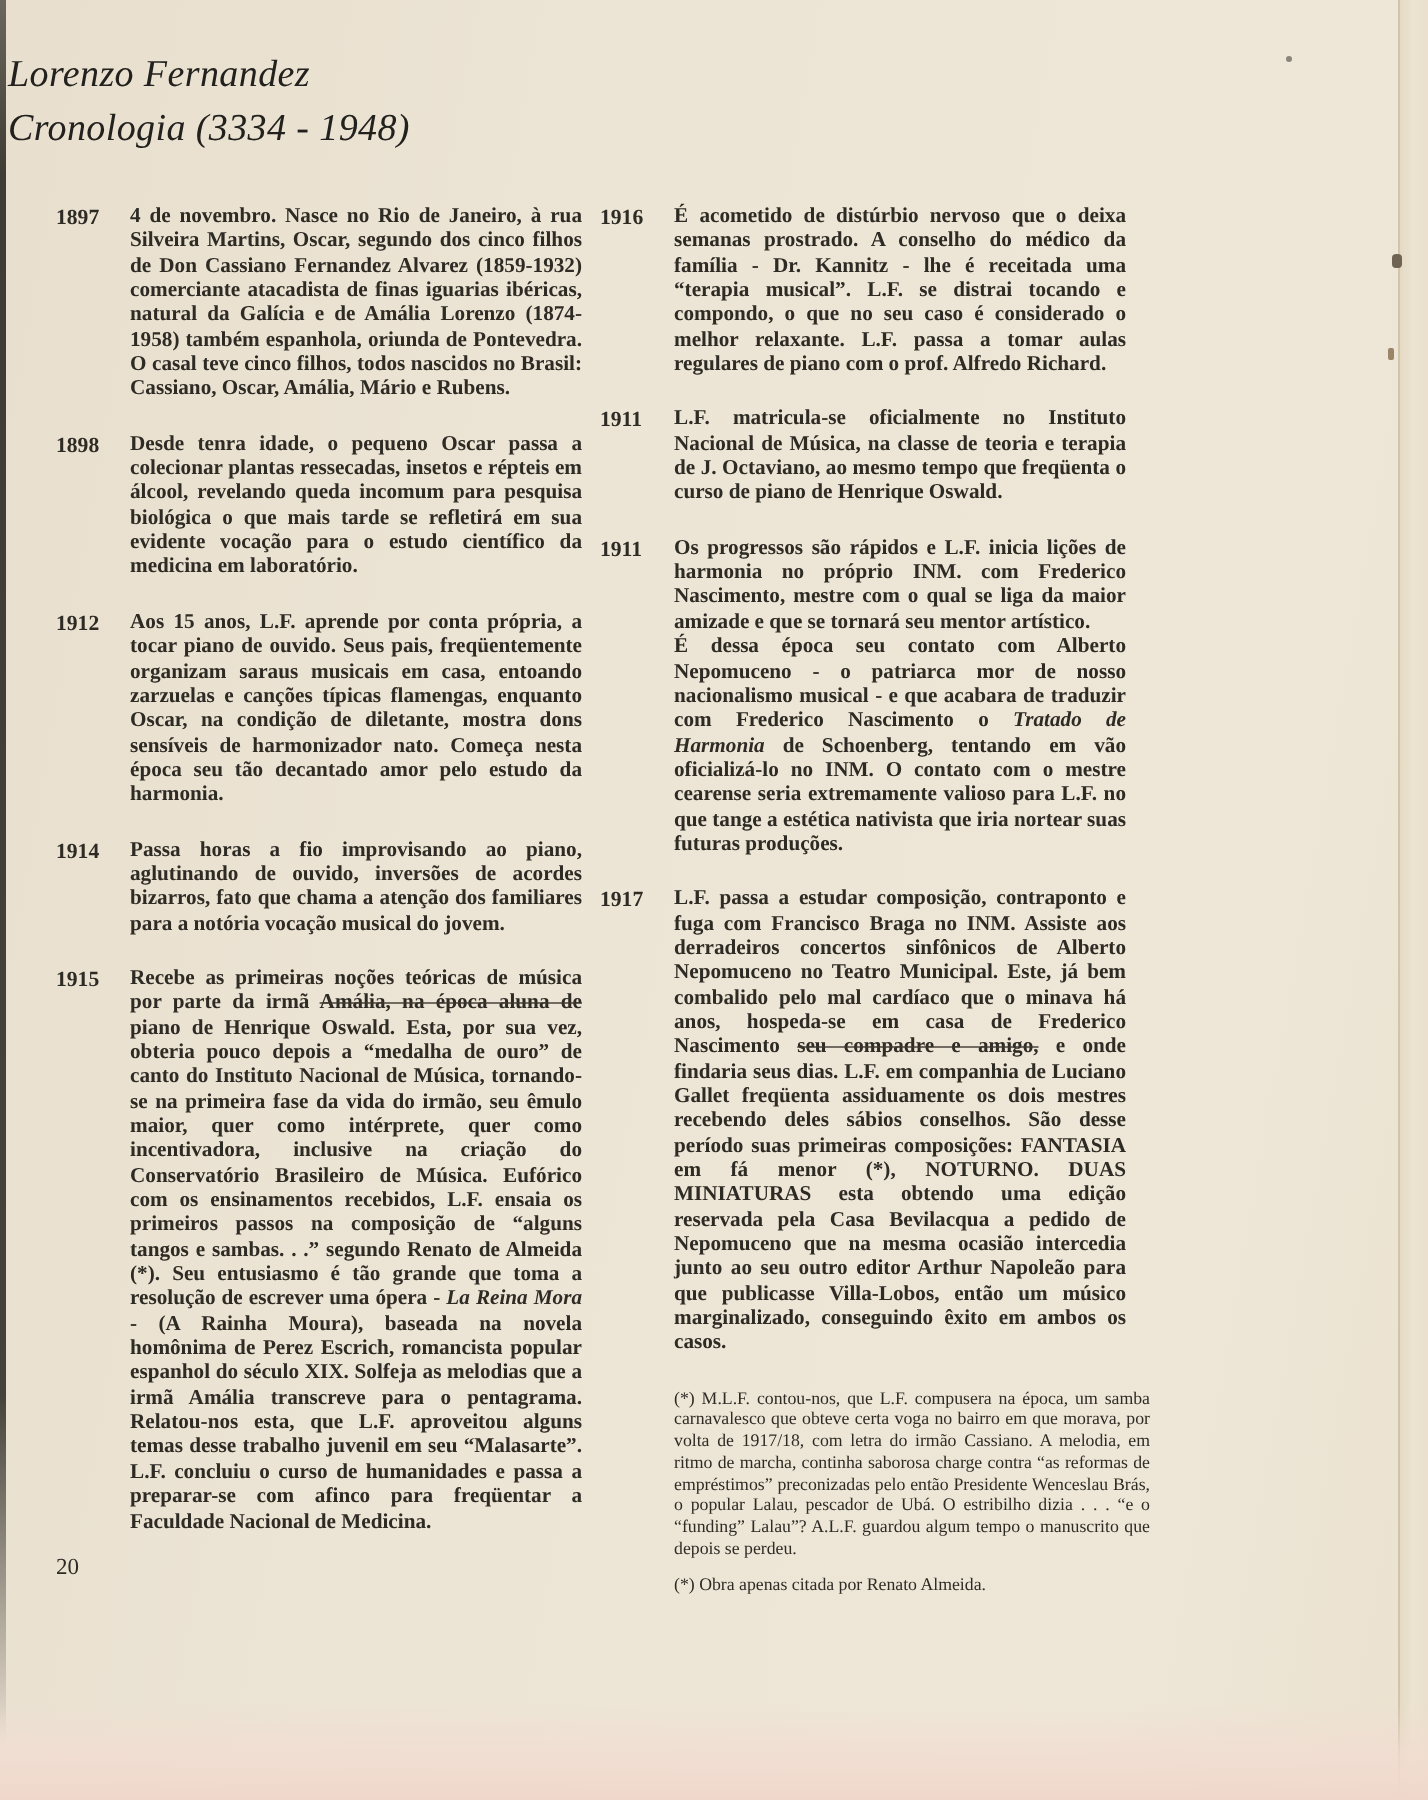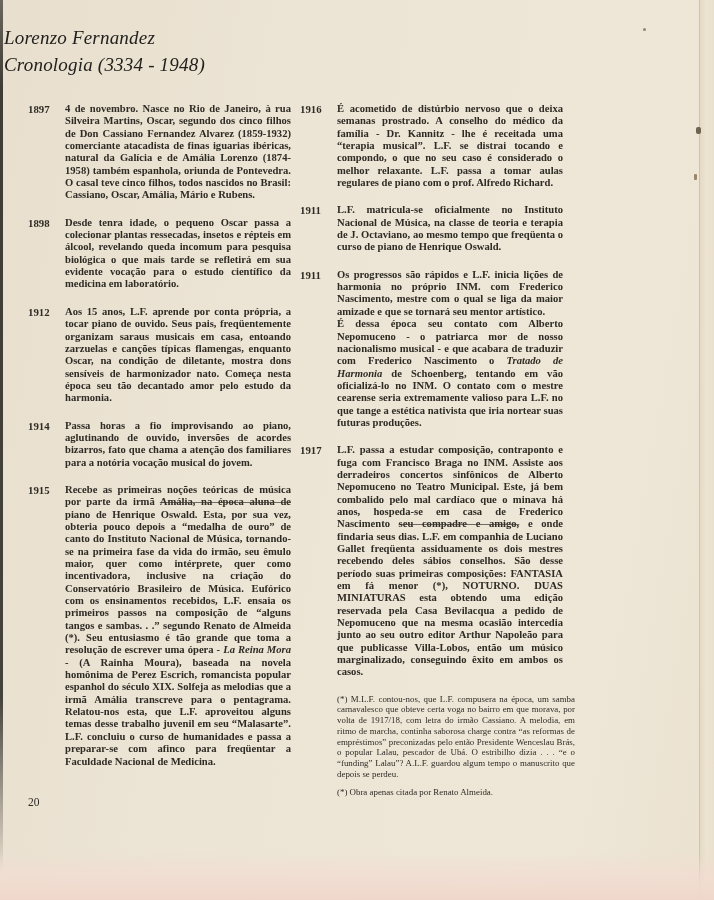--- a/index.html
+++ b/index.html
@@ -49,21 +49,21 @@
   .entry-body i { font-style:italic; }
   .pen {
     text-decoration:line-through;
     text-decoration-color:rgba(62,56,48,0.7);
     text-decoration-thickness:1px;
   }
 
   .footnotes { margin-left:37px; width:238px; }
   .footnote  { margin:0 0 8px 0; font-size:8.9px; line-height:10.7px; text-align:justify; }
 
-  .page-number { position:absolute; left:28px; top:796px; font-size:11.5px; color:#2e2b25; }
+  .page-number { position:absolute; left:28px; top:778px; font-size:11.5px; color:#2e2b25; }
 </style>
 </head>
 <body>
 
 <div class="page" style="--ink: #2E2B25;">
   <div class="edge-left"></div>
   <div class="edge-right"></div>
   <div class="bottom-band"></div>
   <div class="speck speck-1"></div>
   <div class="speck speck-2"></div>

